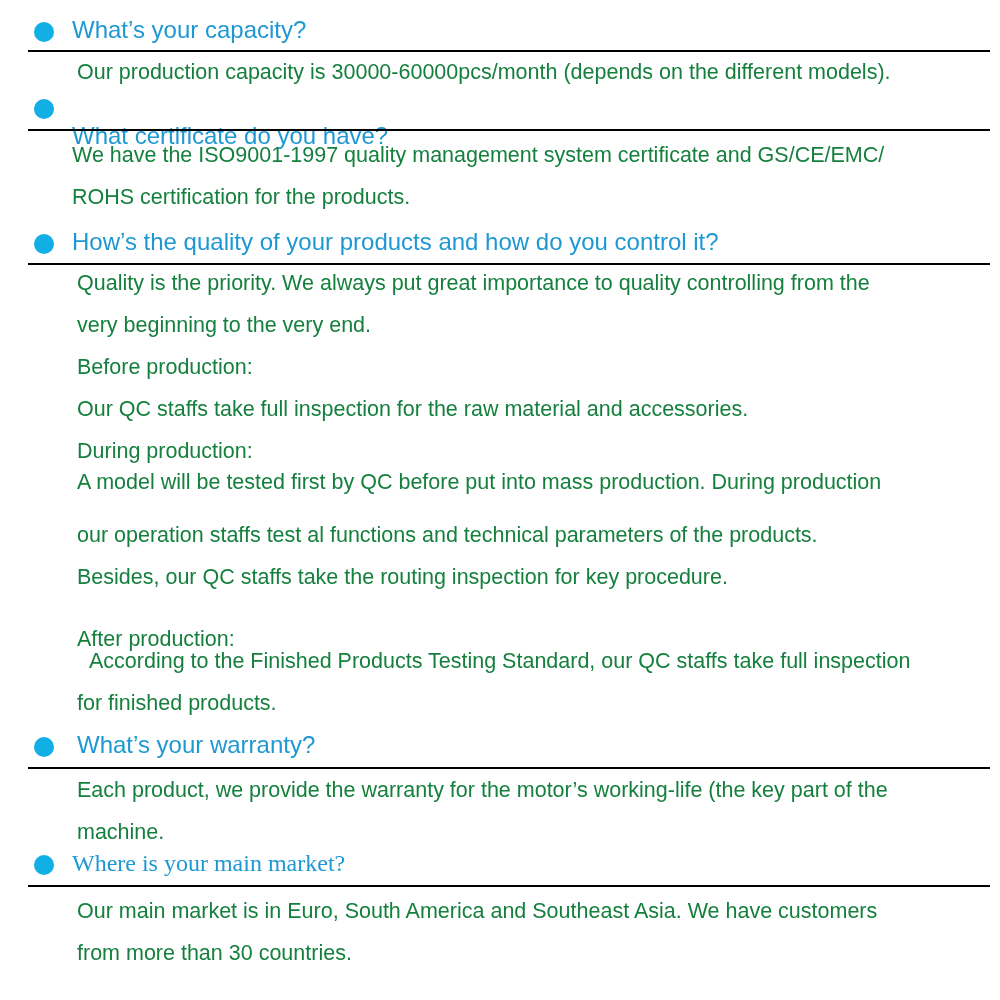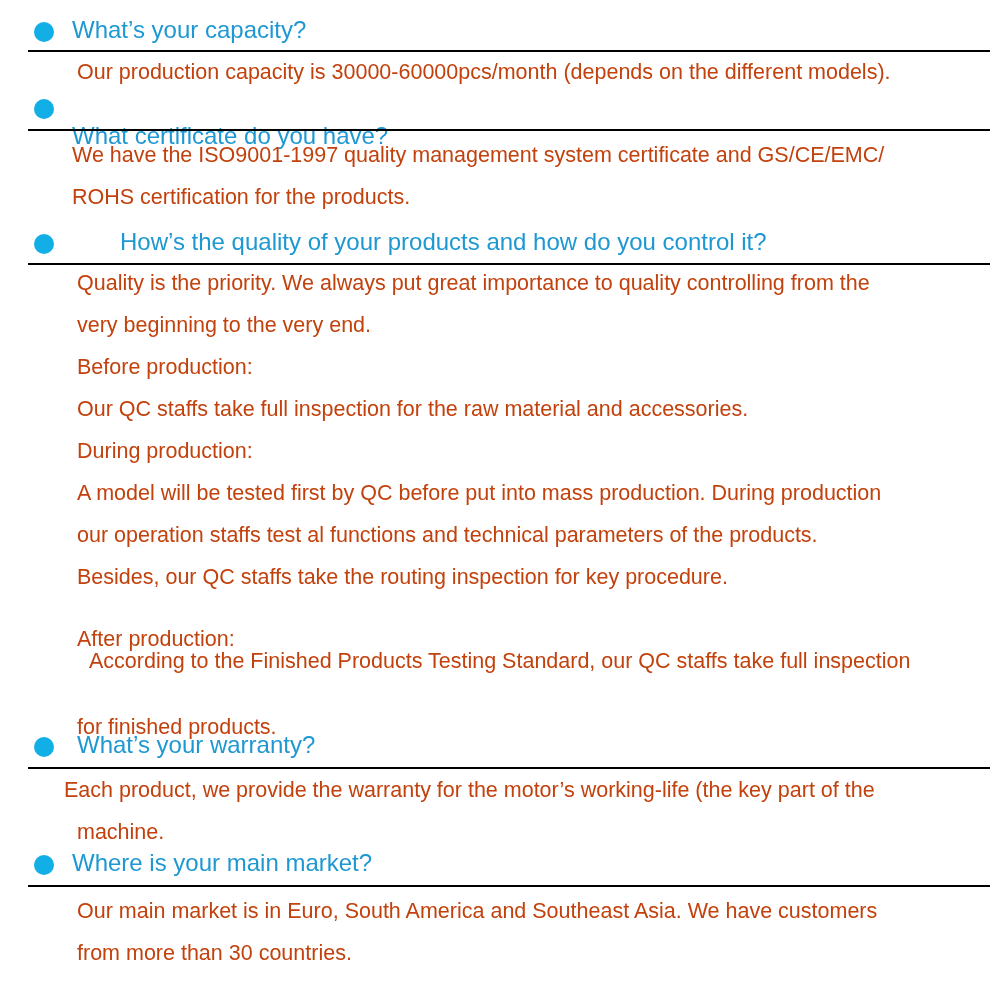--- a/index.html
+++ b/index.html
@@ -1,21 +1,21 @@
 <!DOCTYPE html>
 <html><head>
   <meta charset="utf-8">
   <style>
     html, body { margin: 0; padding: 0; background: #ffffff; }
     body { width: 1000px; height: 1000px; position: relative; overflow: hidden;
            font-family: "Liberation Sans", sans-serif; }
     .bullet { position: absolute; left: 34px; width: 20px; height: 20px; border-radius: 50%; background: #12aee6; }
     .qtext { position: absolute; font-size: 24px; color: #1e98d2; white-space: nowrap; line-height: 1; }
     .rule { position: absolute; left: 28px; width: 962px; height: 2px; background: #000; }
-    .ans { position: absolute; font-size: 21.5px; color: #c2410c; white-space: nowrap; line-height: 1; }
+    .ans { position: absolute; font-size: 21.5px; color: #15803d; white-space: nowrap; line-height: 1; }
   </style>
 </head>
 <body>
 
 <div>
   <div class="bullet" style="top:22px;"></div>
   <div class="qtext" style="left:72px; top:18px;">What’s your capacity?</div>
   <div class="rule" style="top:50px;"></div>
   <div class="ans" style="left:77px; top:62px;">Our production capacity is 30000-60000pcs/month (depends on the different models).</div>
 </div>
@@ -23,42 +23,42 @@
 <div>
   <div class="bullet" style="top:99px;"></div>
   <div class="qtext" style="left:72px; top:95px;margin-top:29px;">What certificate do you have?</div>
   <div class="rule" style="top:129px;"></div>
   <div class="ans" style="left:72px; top:145px;">We have the ISO9001-1997 quality management system certificate and GS/CE/EMC/</div>
   <div class="ans" style="left:72px; top:187px;">ROHS certification for the products.</div>
 </div>
 
 <div>
   <div class="bullet" style="top:234px;"></div>
-  <div class="qtext" style="left:72px; top:230px;margin-left:48px;">How’s the quality of your products and how do you control it?</div>
+  <div class="qtext" style="left:72px; top:230px;">How’s the quality of your products and how do you control it?</div>
   <div class="rule" style="top:263px;"></div>
   <div class="ans" style="left:77px; top:273px;">Quality is the priority. We always put great importance to quality controlling from the</div>
   <div class="ans" style="left:77px; top:315px;">very beginning to the very end.</div>
   <div class="ans" style="left:77px; top:357px;">Before production:</div>
   <div class="ans" style="left:77px; top:399px;">Our QC staffs take full inspection for the raw material and accessories.</div>
   <div class="ans" style="left:77px; top:441px;">During production:</div>
-  <div class="ans" style="left:77px; top:483px;">A model will be tested first by QC before put into mass production. During production</div>
+  <div class="ans" style="left:77px; top:472px;">A model will be tested first by QC before put into mass production. During production</div>
   <div class="ans" style="left:77px; top:525px;">our operation staffs test al functions and technical parameters of the products.</div>
   <div class="ans" style="left:77px; top:567px;">Besides, our  QC staffs take the routing inspection for key procedure.</div>
   <div class="ans" style="left:77px; top:609px;margin-top:20px;">After production:</div>
   <div class="ans" style="left:77px; top:651px;margin-left:12px;">According to the Finished Products Testing Standard, our QC staffs take full inspection</div>
-  <div class="ans" style="left:77px; top:693px;margin-top:24px;">for finished products.</div>
+  <div class="ans" style="left:77px; top:693px;">for finished products.</div>
 </div>
 
 <div>
   <div class="bullet" style="top:737px;"></div>
   <div class="qtext" style="left:77px; top:733px;text-align:right;">What’s your warranty?</div>
   <div class="rule" style="top:767px;"></div>
-  <div class="ans" style="left:64px; top:780px;">Each product, we provide the warranty for the motor’s working-life (the key part of the</div>
+  <div class="ans" style="left:77px; top:780px;">Each product, we provide the warranty for the motor’s working-life (the key part of the</div>
   <div class="ans" style="left:77px; top:822px;">machine.</div>
 </div>
 
 <div>
   <div class="bullet" style="top:855px;"></div>
-  <div class="qtext" style="left:72px; top:851px;">Where is your main market?</div>
+  <div class="qtext" style="left:72px; top:851px;font-family:Liberation Serif, serif;">Where is your main market?</div>
   <div class="rule" style="top:885px;"></div>
   <div class="ans" style="left:77px; top:901px;">Our main market is in Euro, South America and Southeast Asia. We have customers</div>
   <div class="ans" style="left:77px; top:943px;">from more than 30 countries.</div>
 </div>
 
 </body></html>

